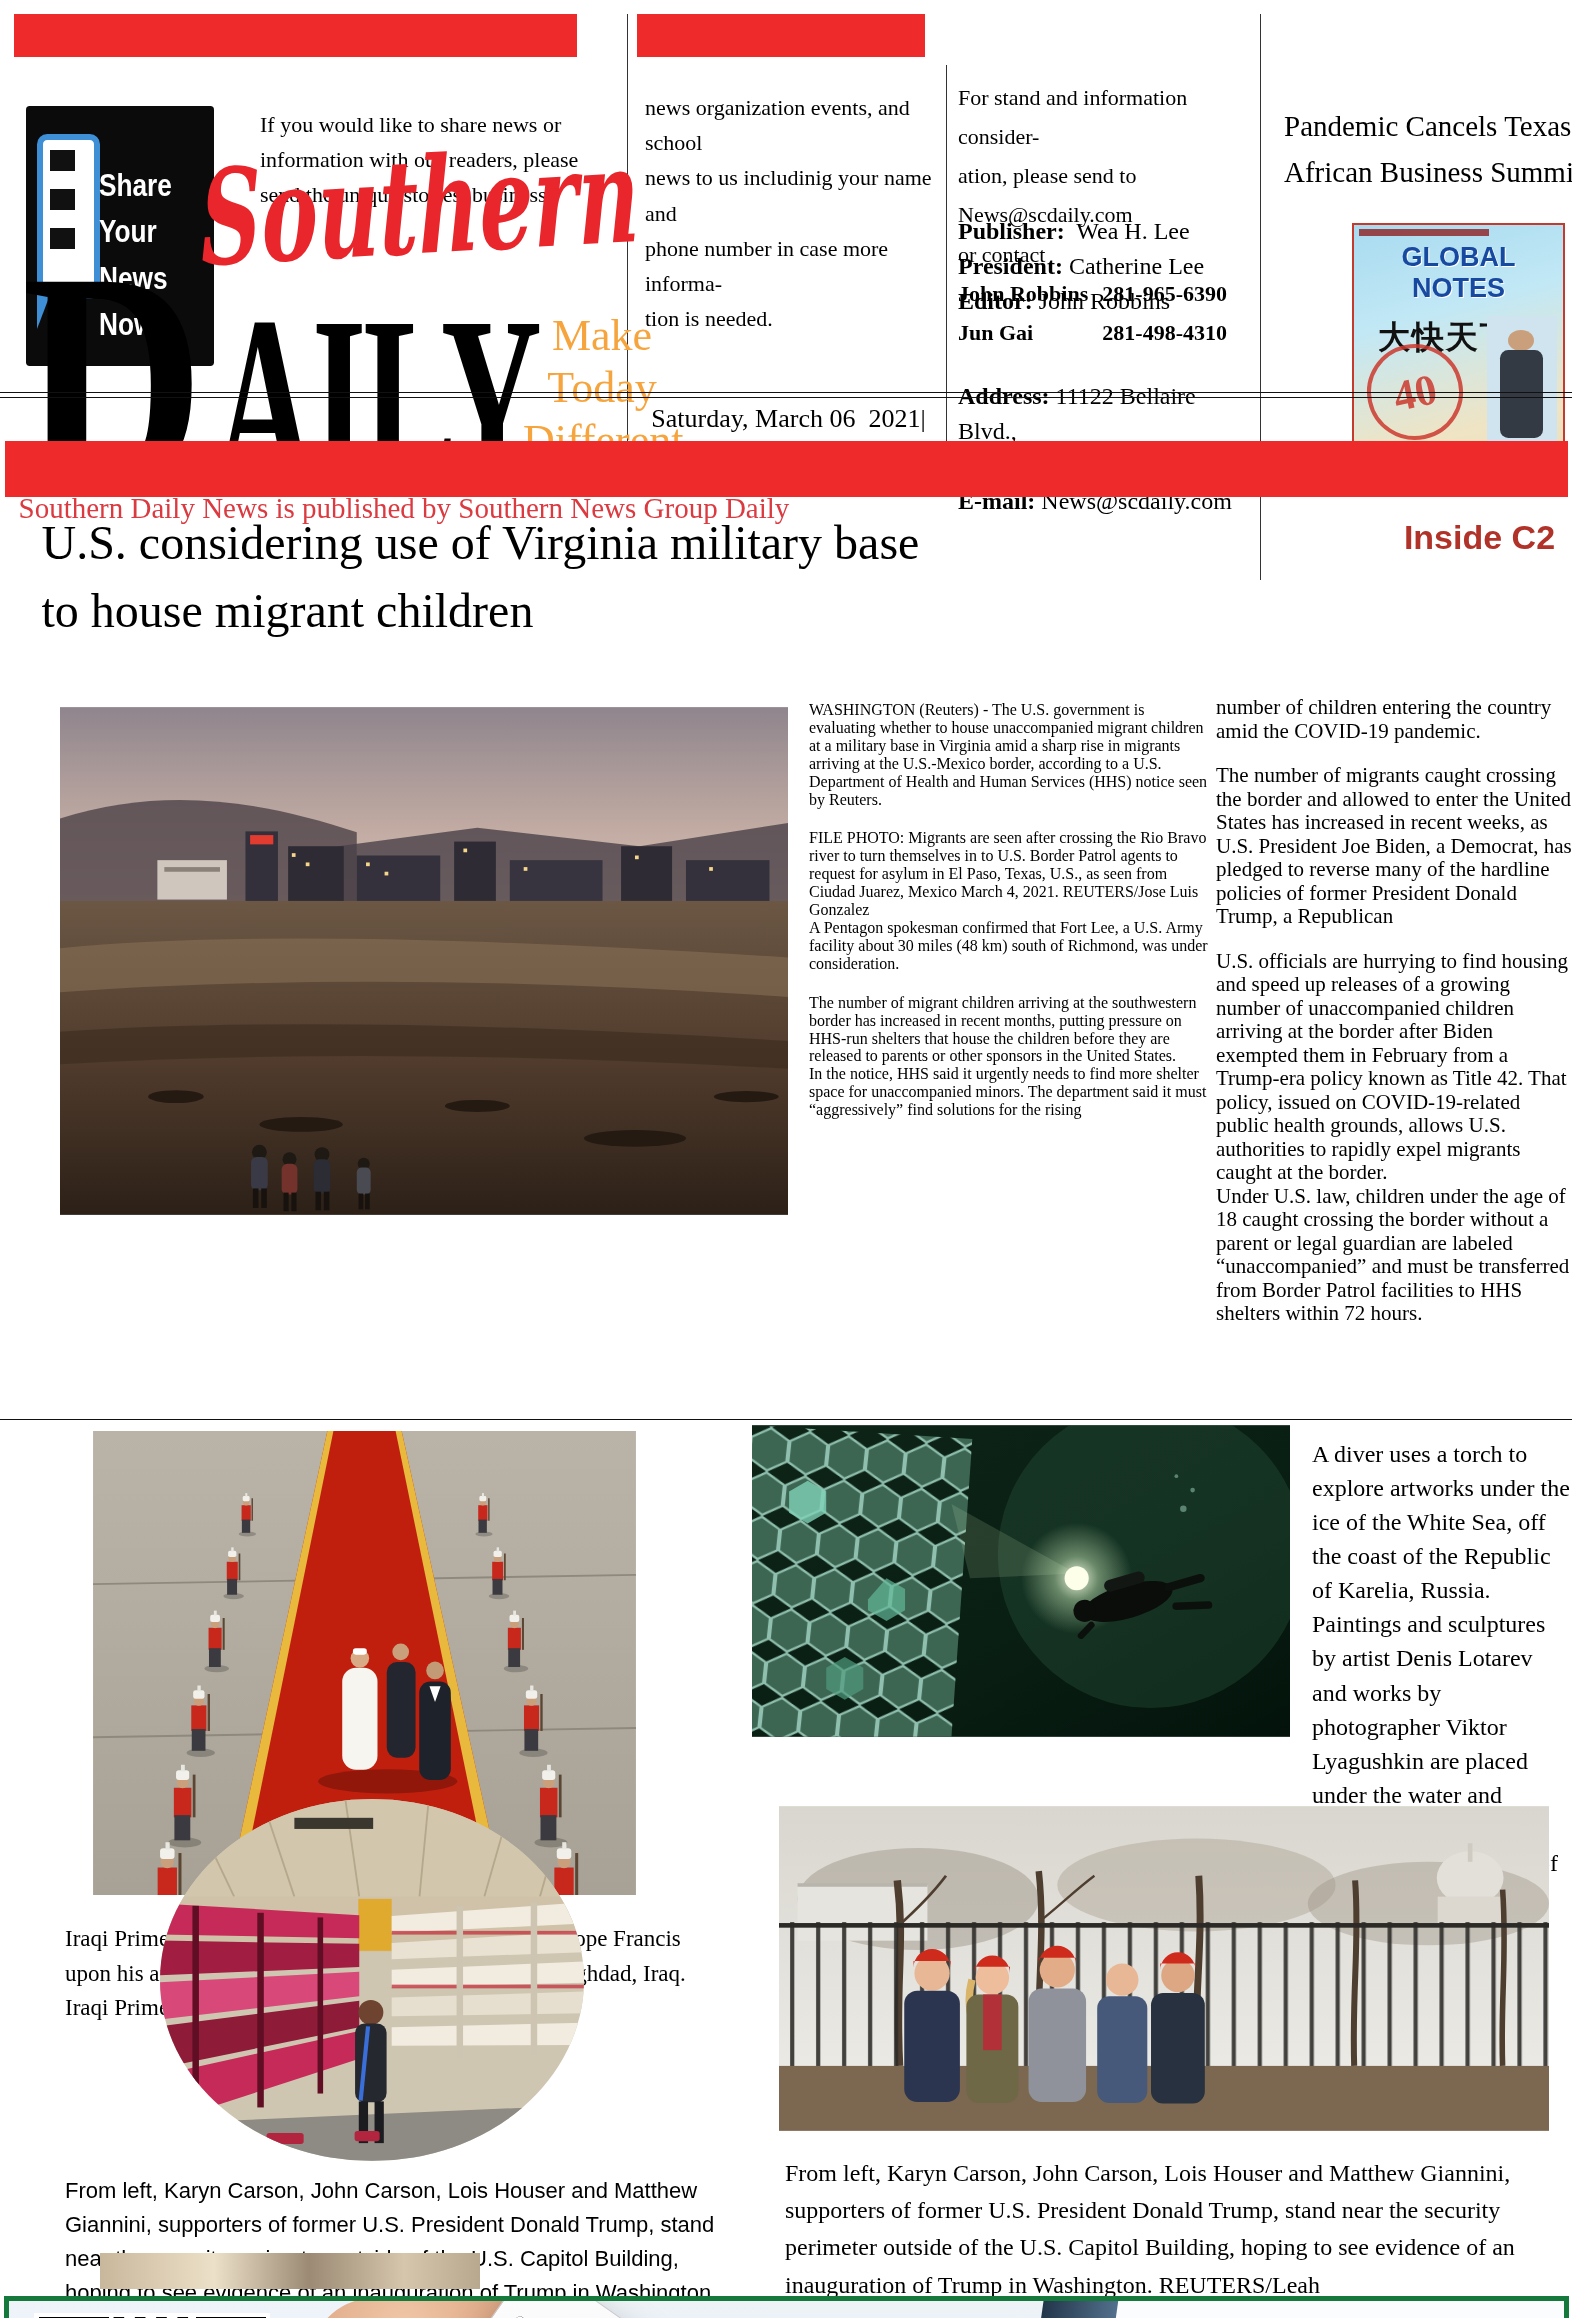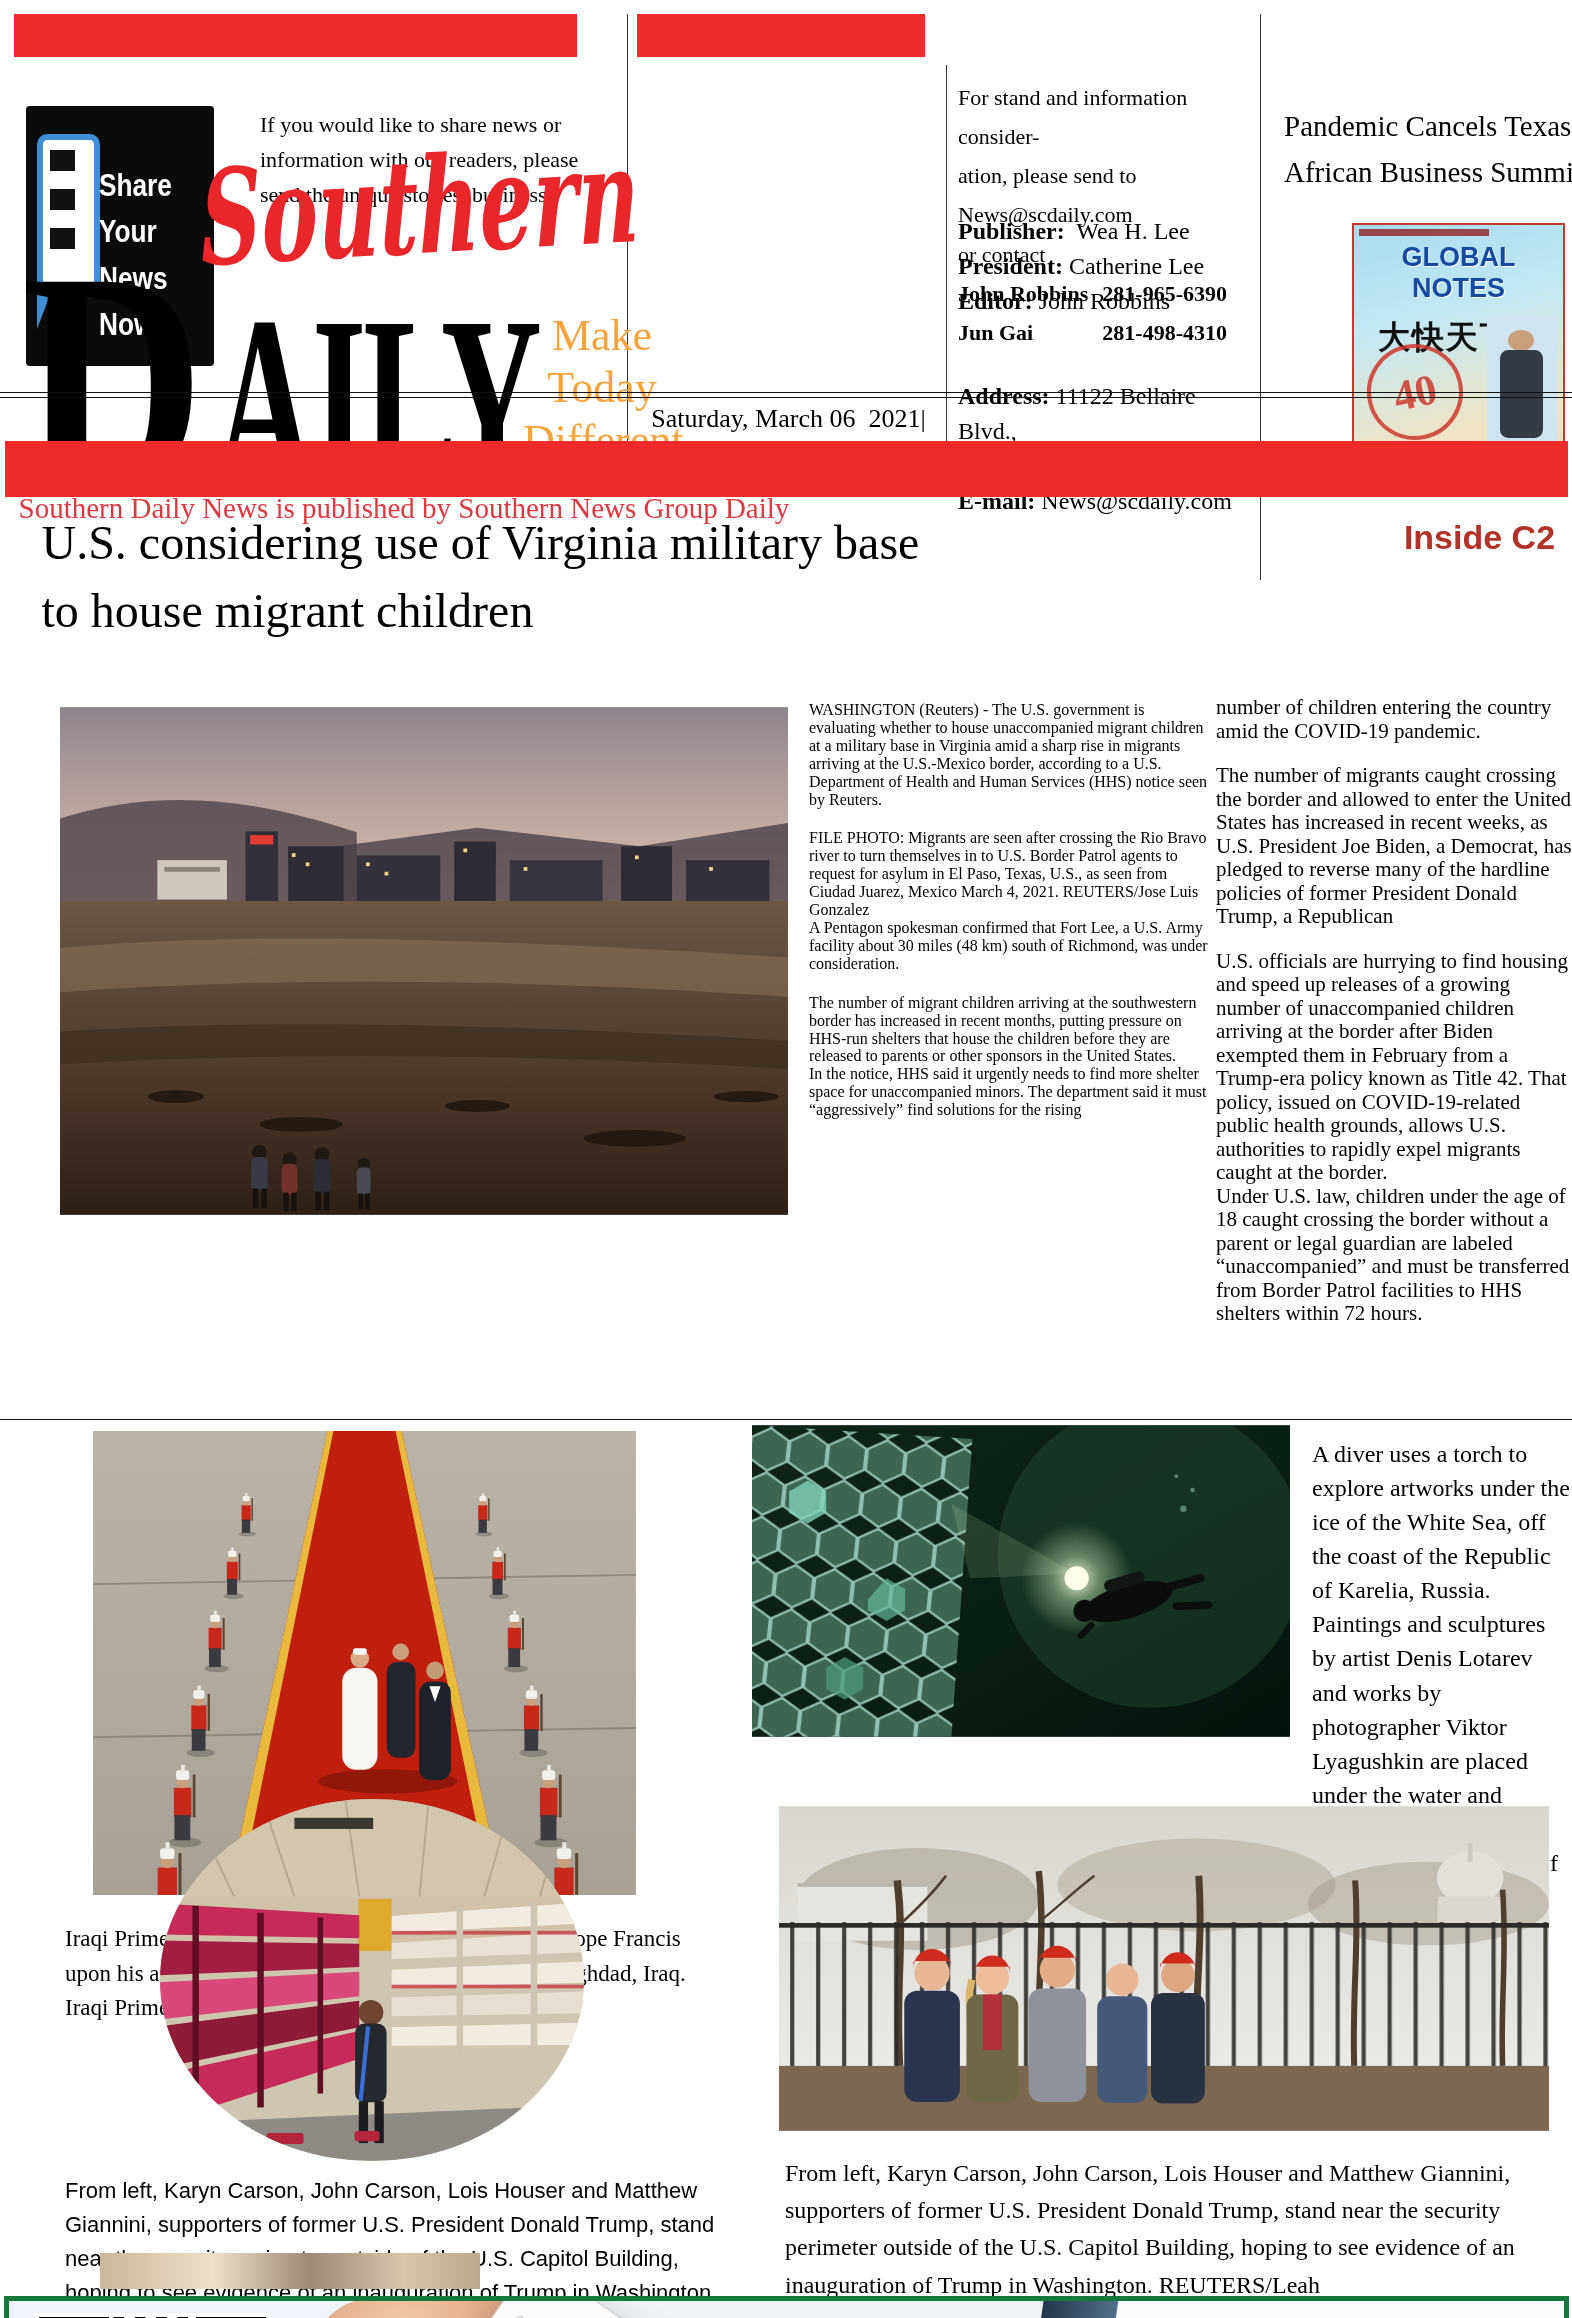--- a/index.html
+++ b/index.html
@@ -52,20 +52,26 @@
       <div>Share Your</div>
       <div>News Now</div>
     </div>
   </div>
 
   <div class="abs note" style="left:260px;top:107px;width:325px;">
     <div>If you would like to share news or</div>
       <div>information with our readers, please</div>
       <div>send the unique stories, business</div>
   </div>
+  <div class="abs note" style="left:645px;top:90px;width:288px;">
+    <div>news organization events, and school</div>
+      <div>news to us includinig your name and</div>
+    <div>phone number in case more informa-</div>
+      <div>tion is needed.</div>
+  </div>
   <div class="abs note" style="left:958px;top:78px;width:288px;line-height:1.78;">
     <div>For stand and information consider-</div>
     <div>ation, please send to</div>
     <div>News@scdaily.com</div>
     <div>or contact</div>
     <div class="b" style="display:flex;width:269px;justify-content:space-between;">
       <span>John Robbins</span>
         <span>281-965-6390</span>
     </div>
     <div class="b" style="display:flex;width:269px;justify-content:space-between;">

